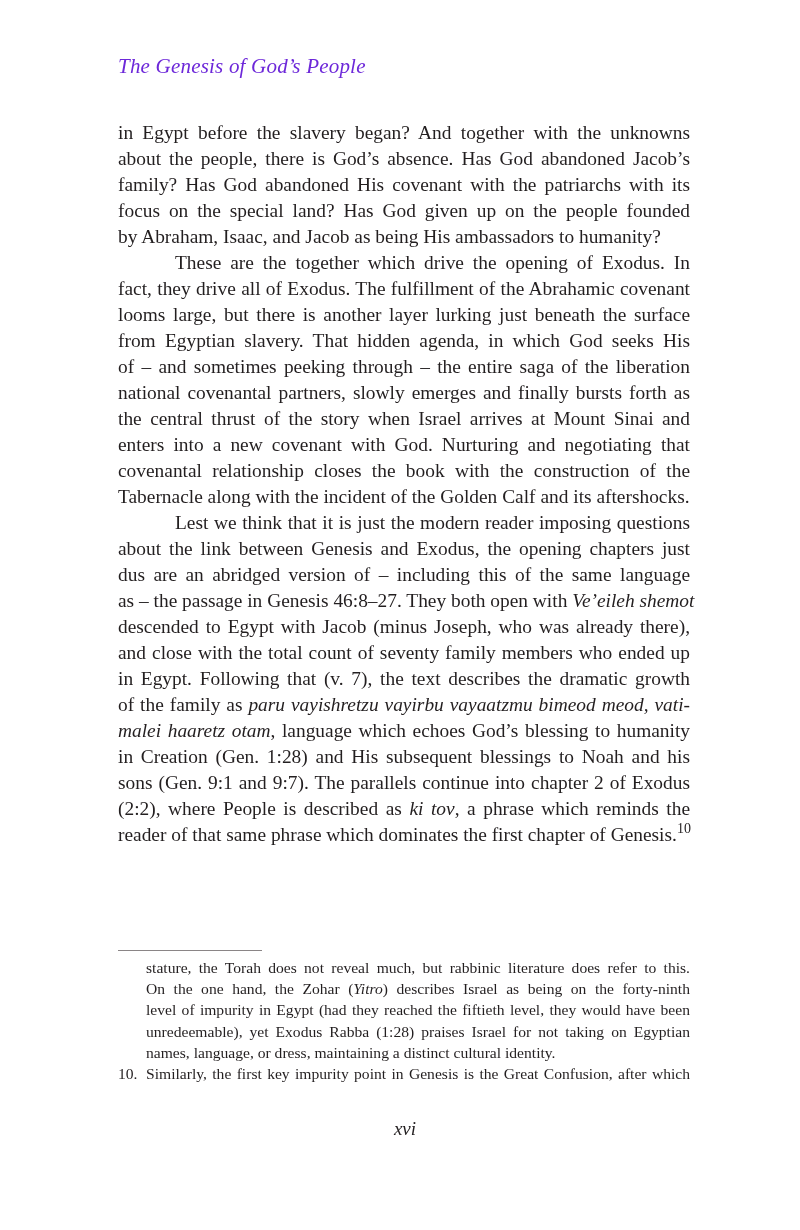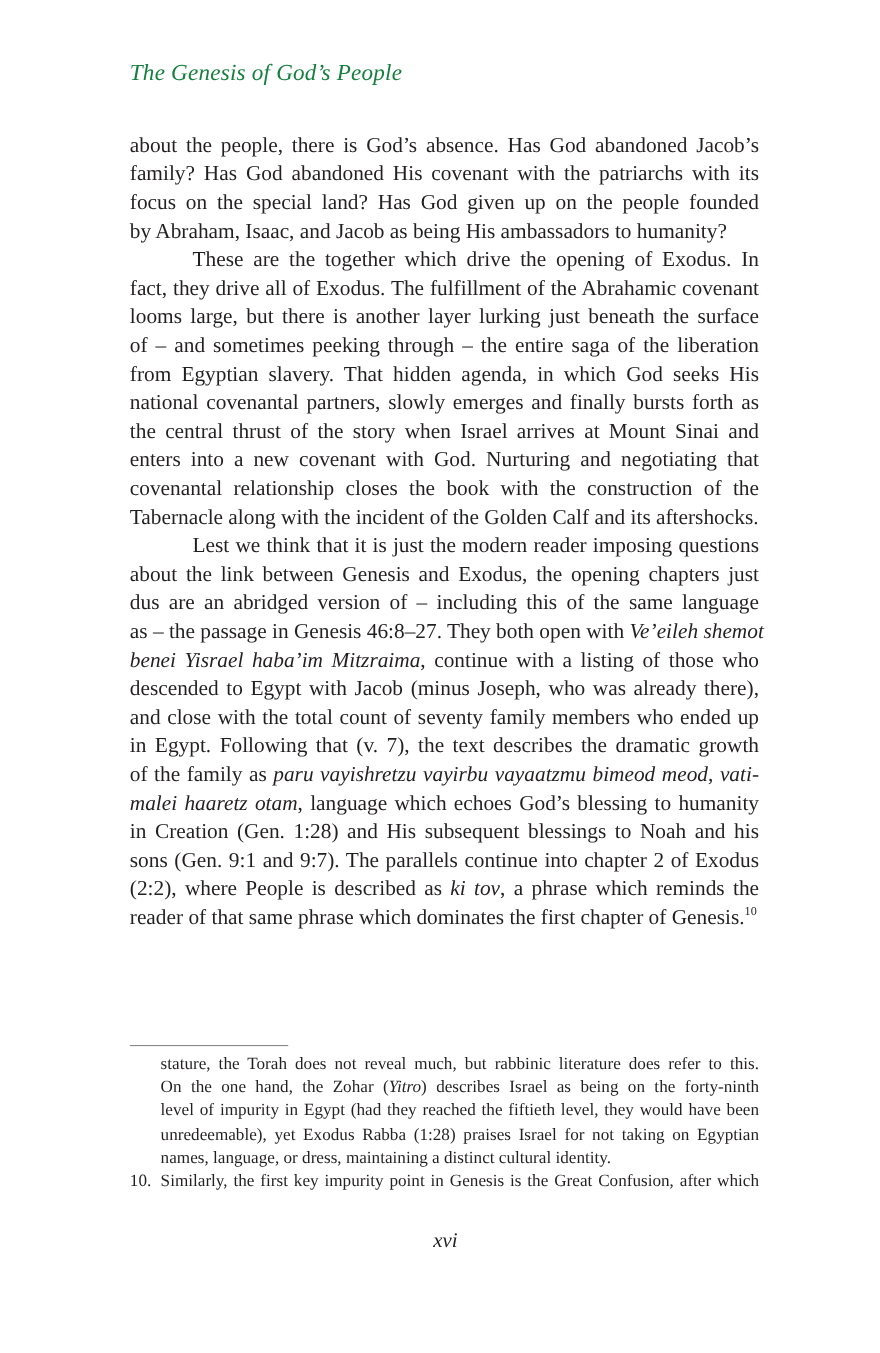--- a/index.html
+++ b/index.html
@@ -15,21 +15,21 @@
     color: #231f20;
     font-family: "Liberation Serif", "DejaVu Serif", serif;
   }
   .running-head {
     position: absolute;
     left: 118px;
     top: 54px;
     font-size: 21px;
     font-style: italic;
     letter-spacing: 0.2px;
-    color: #15803d;
+    color: #6d28d9;
   }
   .body-text {
     position: absolute;
     left: 118px;
     top: 120px;
     width: 572px;
     font-size: 19.4px;
     line-height: 26px;
     text-align: justify;
     hyphens: manual;
@@ -39,21 +39,21 @@
     height: 26px;
     text-align: justify;
     text-align-last: justify;
     white-space: nowrap;
     overflow: visible;
   }
   .ln.ind { padding-left: 57px; }
   .ln.end { text-align-last: left; }
   em { }
   sup.fnref {
-    font-size: 11px;
+    font-size: 14px;
     line-height: 0;
     vertical-align: 8px;
   }
   .footnote-rule {
     position: absolute;
     left: 118px;
     top: 950px;
     width: 144px;
     height: 0;
     border-top: 1px solid #8a8586;
@@ -98,41 +98,41 @@
     font-style: italic;
   }
 </style>
 </head>
 <body>
 
 <div class="running-head">The Genesis of God’s People</div>
 
 <div class="body-text">
 
+  <span class="ln">in Egypt before the slavery began? And together with the unknowns</span>
   <span class="ln">about the people, there is God’s absence. Has God abandoned Jacob’s</span>
   <span class="ln">family? Has God abandoned His covenant with the patriarchs with its</span>
   <span class="ln">focus on the special land? Has God given up on the people founded</span>
   <span class="ln end">by Abraham, Isaac, and Jacob as being His ambassadors to humanity?</span>
 
   <span class="ln ind">These are the together which drive the opening of Exodus. In</span>
   <span class="ln">fact, they drive all of Exodus. The fulfillment of the Abrahamic covenant</span>
   <span class="ln">looms large, but there is another layer lurking just beneath the surface</span>
+  <span class="ln">from Egyptian slavery. That hidden agenda, in which God seeks His</span>
   <span class="ln">of – and sometimes peeking through – the entire saga of the liberation</span>
-  <span class="ln">from Egyptian slavery. That hidden agenda, in which God seeks His</span>
   <span class="ln">national covenantal partners, slowly emerges and finally bursts forth as</span>
   <span class="ln">the central thrust of the story when Israel arrives at Mount Sinai and</span>
   <span class="ln">enters into a new covenant with God. Nurturing and negotiating that</span>
   <span class="ln">covenantal relationship closes the book with the construction of the</span>
   <span class="ln end">Tabernacle along with the incident of the Golden Calf and its aftershocks.</span>
 
   <span class="ln ind">Lest we think that it is just the modern reader imposing questions</span>
   <span class="ln">about the link between Genesis and Exodus, the opening chapters just</span>
   <span class="ln">dus are an abridged version of – including this of the same language</span>
   <span class="ln"><span>as – the passage in Genesis 46:8–27. They both open with </span><em>Ve’eileh shemot</em></span>
-  <span class="ln"><em>benei Yisrael haba’im Mitzraima</em><span>, continue with a listing of those who</span></span>
   <span class="ln">descended to Egypt with Jacob (minus Joseph, who was already there),</span>
   <span class="ln">and close with the total count of seventy family members who ended up</span>
   <span class="ln">in Egypt. Following that (v. 7), the text describes the dramatic growth</span>
   <span class="ln"><span>of the family as </span><em>paru vayishretzu vayirbu vayaatzmu bimeod meod, vati-</em></span>
   <span class="ln"><em>malei haaretz otam</em><span>, language which echoes God’s blessing to humanity</span></span>
   <span class="ln">in Creation (Gen. 1:28) and His subsequent blessings to Noah and his</span>
   <span class="ln">sons (Gen. 9:1 and 9:7). The parallels continue into chapter 2 of Exodus</span>
   <span class="ln"><span>(2:2), where People is described as </span><em>ki tov</em><span>, a phrase which reminds the</span></span>
   <span class="ln end"><span>reader of that same phrase which dominates the first chapter of Genesis.</span><sup class="fnref">10</sup></span>
 </div>

